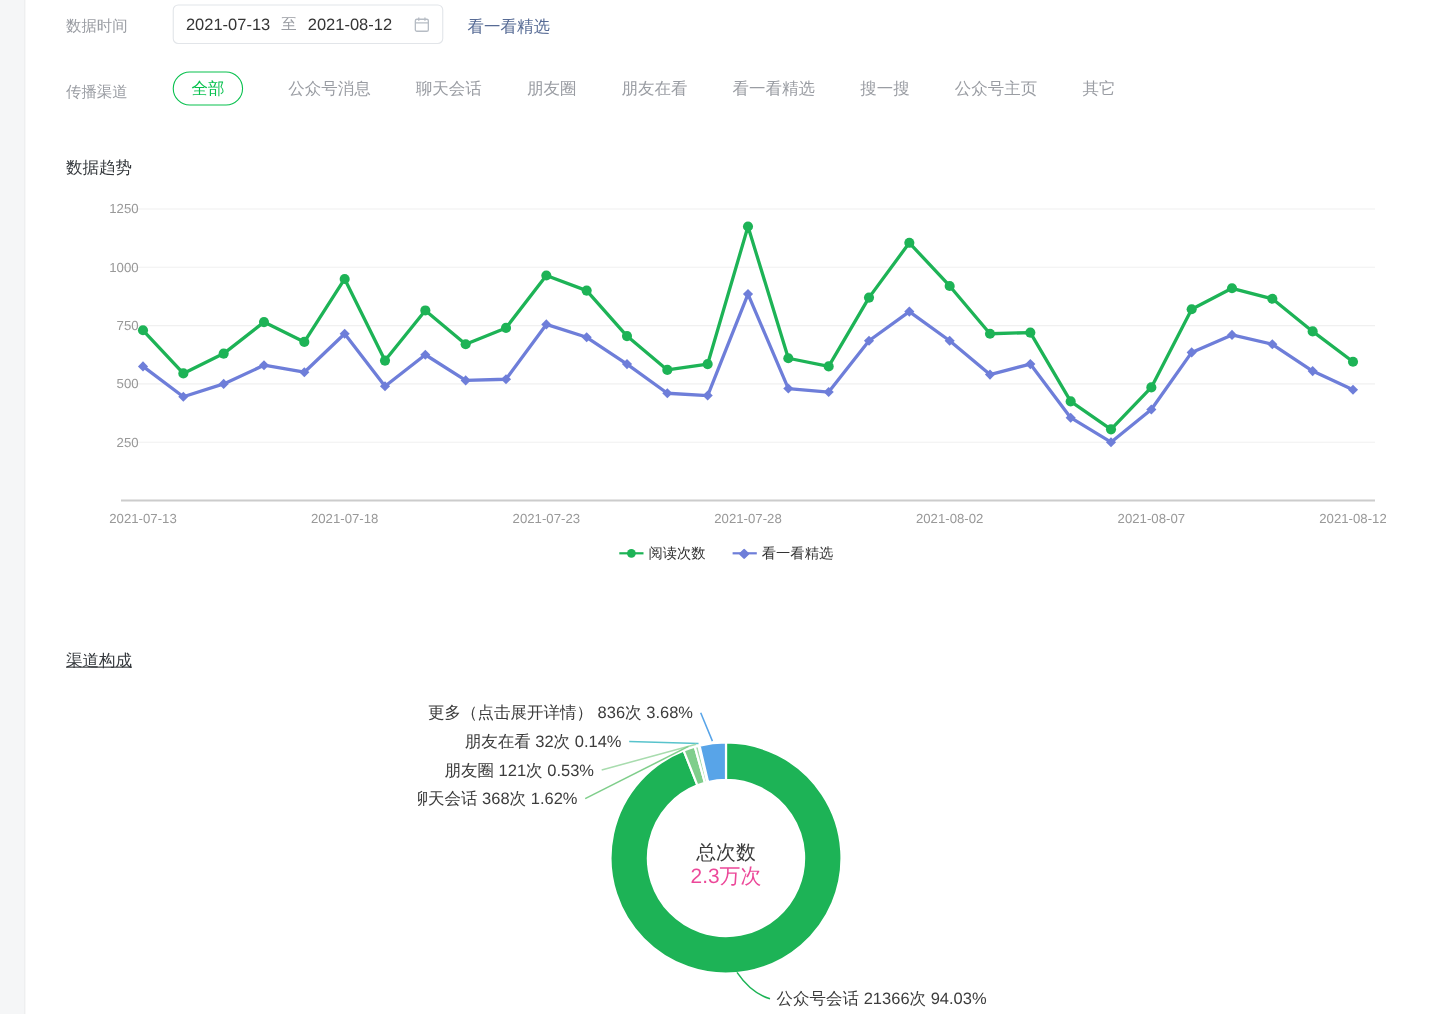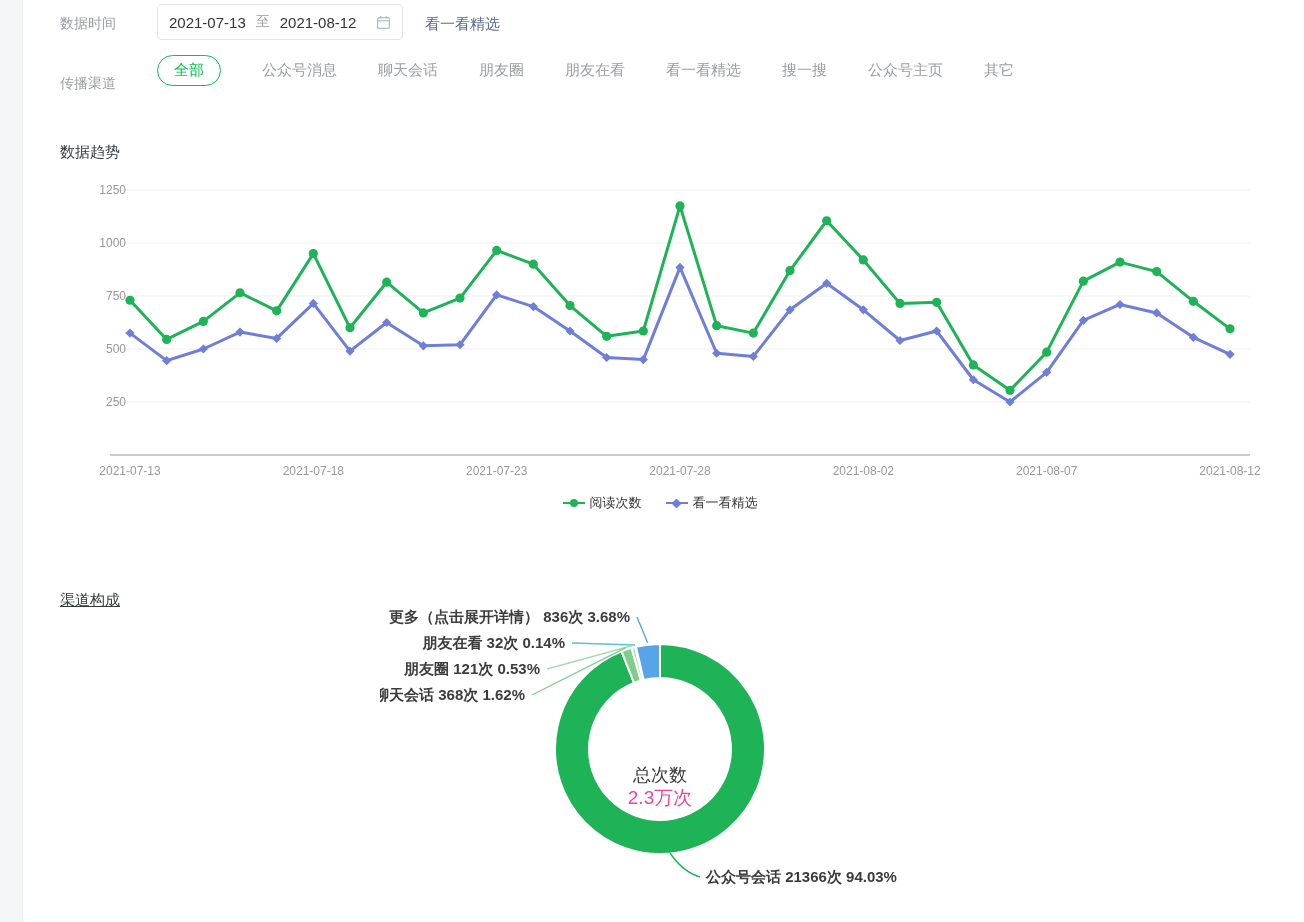--- a/index.html
+++ b/index.html
@@ -14,35 +14,35 @@
   .date-box{
     position:absolute;left:157px;top:4px;width:222px;height:34px;
     border:1px solid #e2e5e9;border-radius:5px;background:#fff;
     display:flex;align-items:center;padding:0 11px;font-size:15px;color:#353535;cursor:pointer;
   }
   .date-box .sep{color:#9a9da3;margin:0 10px;font-size:14px;}
   .date-box .cal{margin-left:auto;display:flex;align-items:center;}
   .download-link{position:absolute;left:425px;top:15px;font-size:15px;color:#576b95;cursor:pointer;text-decoration:none;}
   
   .chan-label{position:absolute;left:60px;top:75px;font-size:14px;color:#9a9da3;}
-  .tabs{position:absolute;left:157px;top:55px;display:flex;align-items:center;gap:41px;font-size:15px;}
+  .tabs{position:absolute;left:157px;top:65px;display:flex;align-items:center;gap:41px;font-size:15px;}
   .tab{color:#9a9da3;cursor:pointer;white-space:nowrap;}
   .tab.active{color:#09c14f;border:1px solid #09c14f;border-radius:17px;padding:5px 16px;}
   
   .sec-title{position:absolute;font-size:15px;color:#35393d;}
   #trend-title{left:60px;top:143px;}
   #comp-title{left:60px;top:591px;text-decoration:underline;}
   #trend-svg{position:absolute;left:60px;top:168px;}
   #trend-legend{position:absolute;left:60px;top:494px;width:1200px;display:flex;justify-content:center;gap:24px;align-items:center;font-size:13px;color:#333;}
   .legend-item{display:flex;align-items:center;cursor:pointer;}
   .lmark{position:relative;width:22px;height:10px;display:inline-block;margin-right:5px;}
   .lmark .line{position:absolute;left:0;top:4px;width:22px;height:2px;}
   .lmark .dot{position:absolute;left:7px;top:1px;width:8px;height:8px;border-radius:50%;}
   .lmark .dot.diamond{width:7px;height:7px;top:1.5px;left:7.5px;border-radius:1px;transform:rotate(45deg);}
-  #donut-wrap{position:absolute;left:380px;top:604px;width:640px;height:287px;font-weight:bold;}
+  #donut-wrap{position:absolute;left:380px;top:635px;width:640px;height:287px;}
   .donut-center{position:absolute;left:570px;top:763px;width:180px;text-align:center;pointer-events:none;}
   .donut-center .t{font-size:18px;color:#3a3a3a;line-height:24px;}
   .donut-center .v{font-size:19px;color:#ec4899;line-height:22px;}
   text{font-family:"Liberation Sans","DejaVu Sans",sans-serif;}
 </style>
 </head>
 <body>
 
 <div class="left-strip"></div>
 

